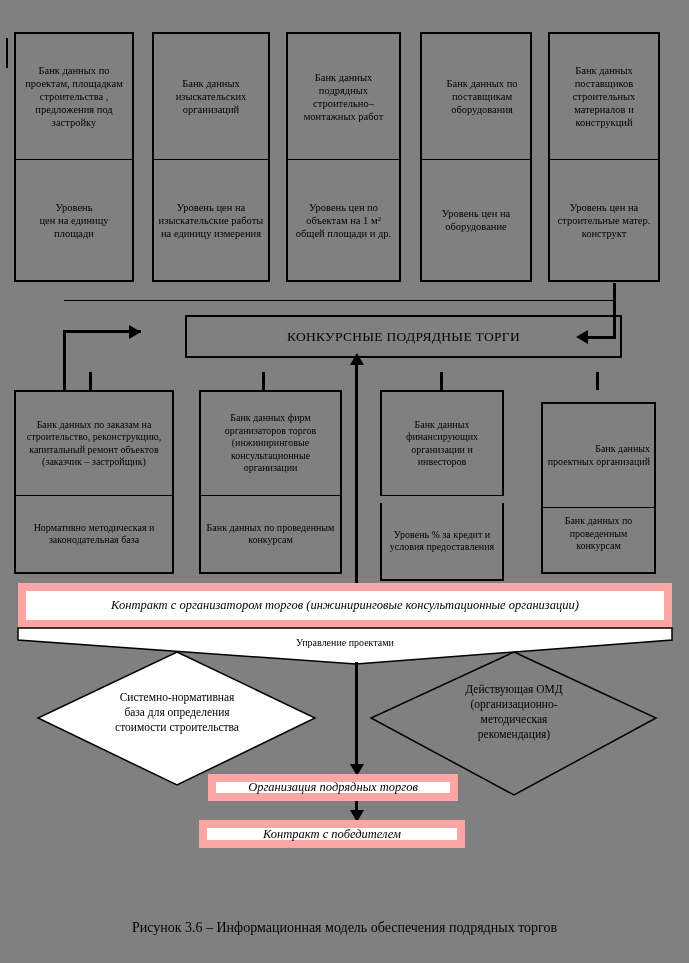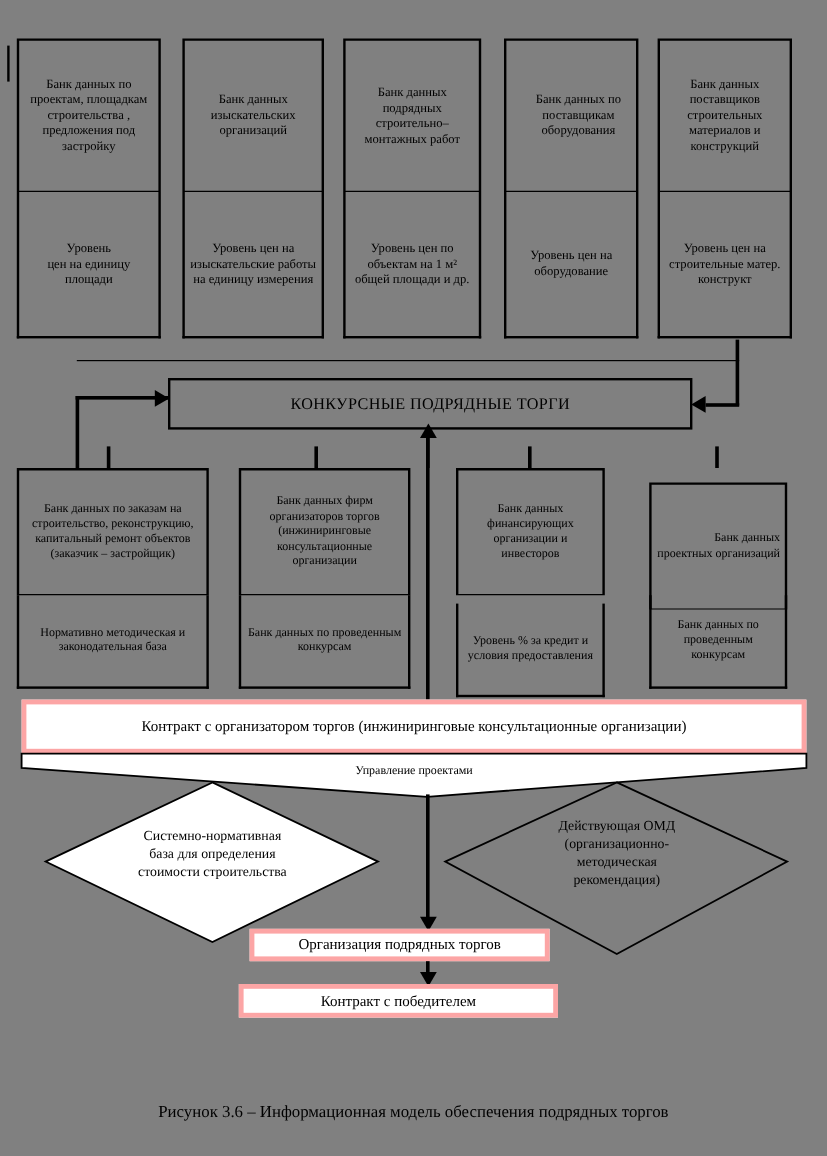--- a/index.html
+++ b/index.html
@@ -14,22 +14,22 @@
   #diagram{position:absolute;left:0;top:0;width:689px;height:807px;}
 
   .node{position:absolute;box-sizing:border-box;display:flex;align-items:center;justify-content:center;text-align:center;}
   .cell-top{position:absolute;box-sizing:border-box;display:flex;align-items:center;justify-content:center;text-align:center;
             border-left:2px solid #000;border-right:2px solid #000;border-top:2px solid #000;border-bottom:1px solid #000;}
   .cell-bot{position:absolute;box-sizing:border-box;display:flex;align-items:center;justify-content:center;text-align:center;
             border-left:2px solid #000;border-right:2px solid #000;border-bottom:2px solid #000;}
   .txt{font-size:10.5px;line-height:13px;padding:2px 4px;}
   .txt.sm{font-size:10px;line-height:12.5px;}
 
-  .whitebox{background:#fff;border:4px solid #fca5a5;}
-  .mainbox{border:2px solid #000;background:transparent;}
+  .whitebox{background:#fff;border:8px solid #fca5a5;font-style:italic;}
+  .mainbox{border:2px solid #000;background:transparent;margin-left:45px;}
   .mainbox .lbl{font-size:13.5px;letter-spacing:.3px;}
 
   .line{position:absolute;background:#000;}
   .vline{width:3px;}
   .hline{height:3px;}
 
   .arrowhead{position:absolute;width:0;height:0;}
   .ah-up{border-left:7px solid transparent;border-right:7px solid transparent;border-bottom:12px solid #000;}
   .ah-down{border-left:7px solid transparent;border-right:7px solid transparent;border-top:12px solid #000;}
   .ah-right{border-top:7px solid transparent;border-bottom:7px solid transparent;border-left:12px solid #000;}

